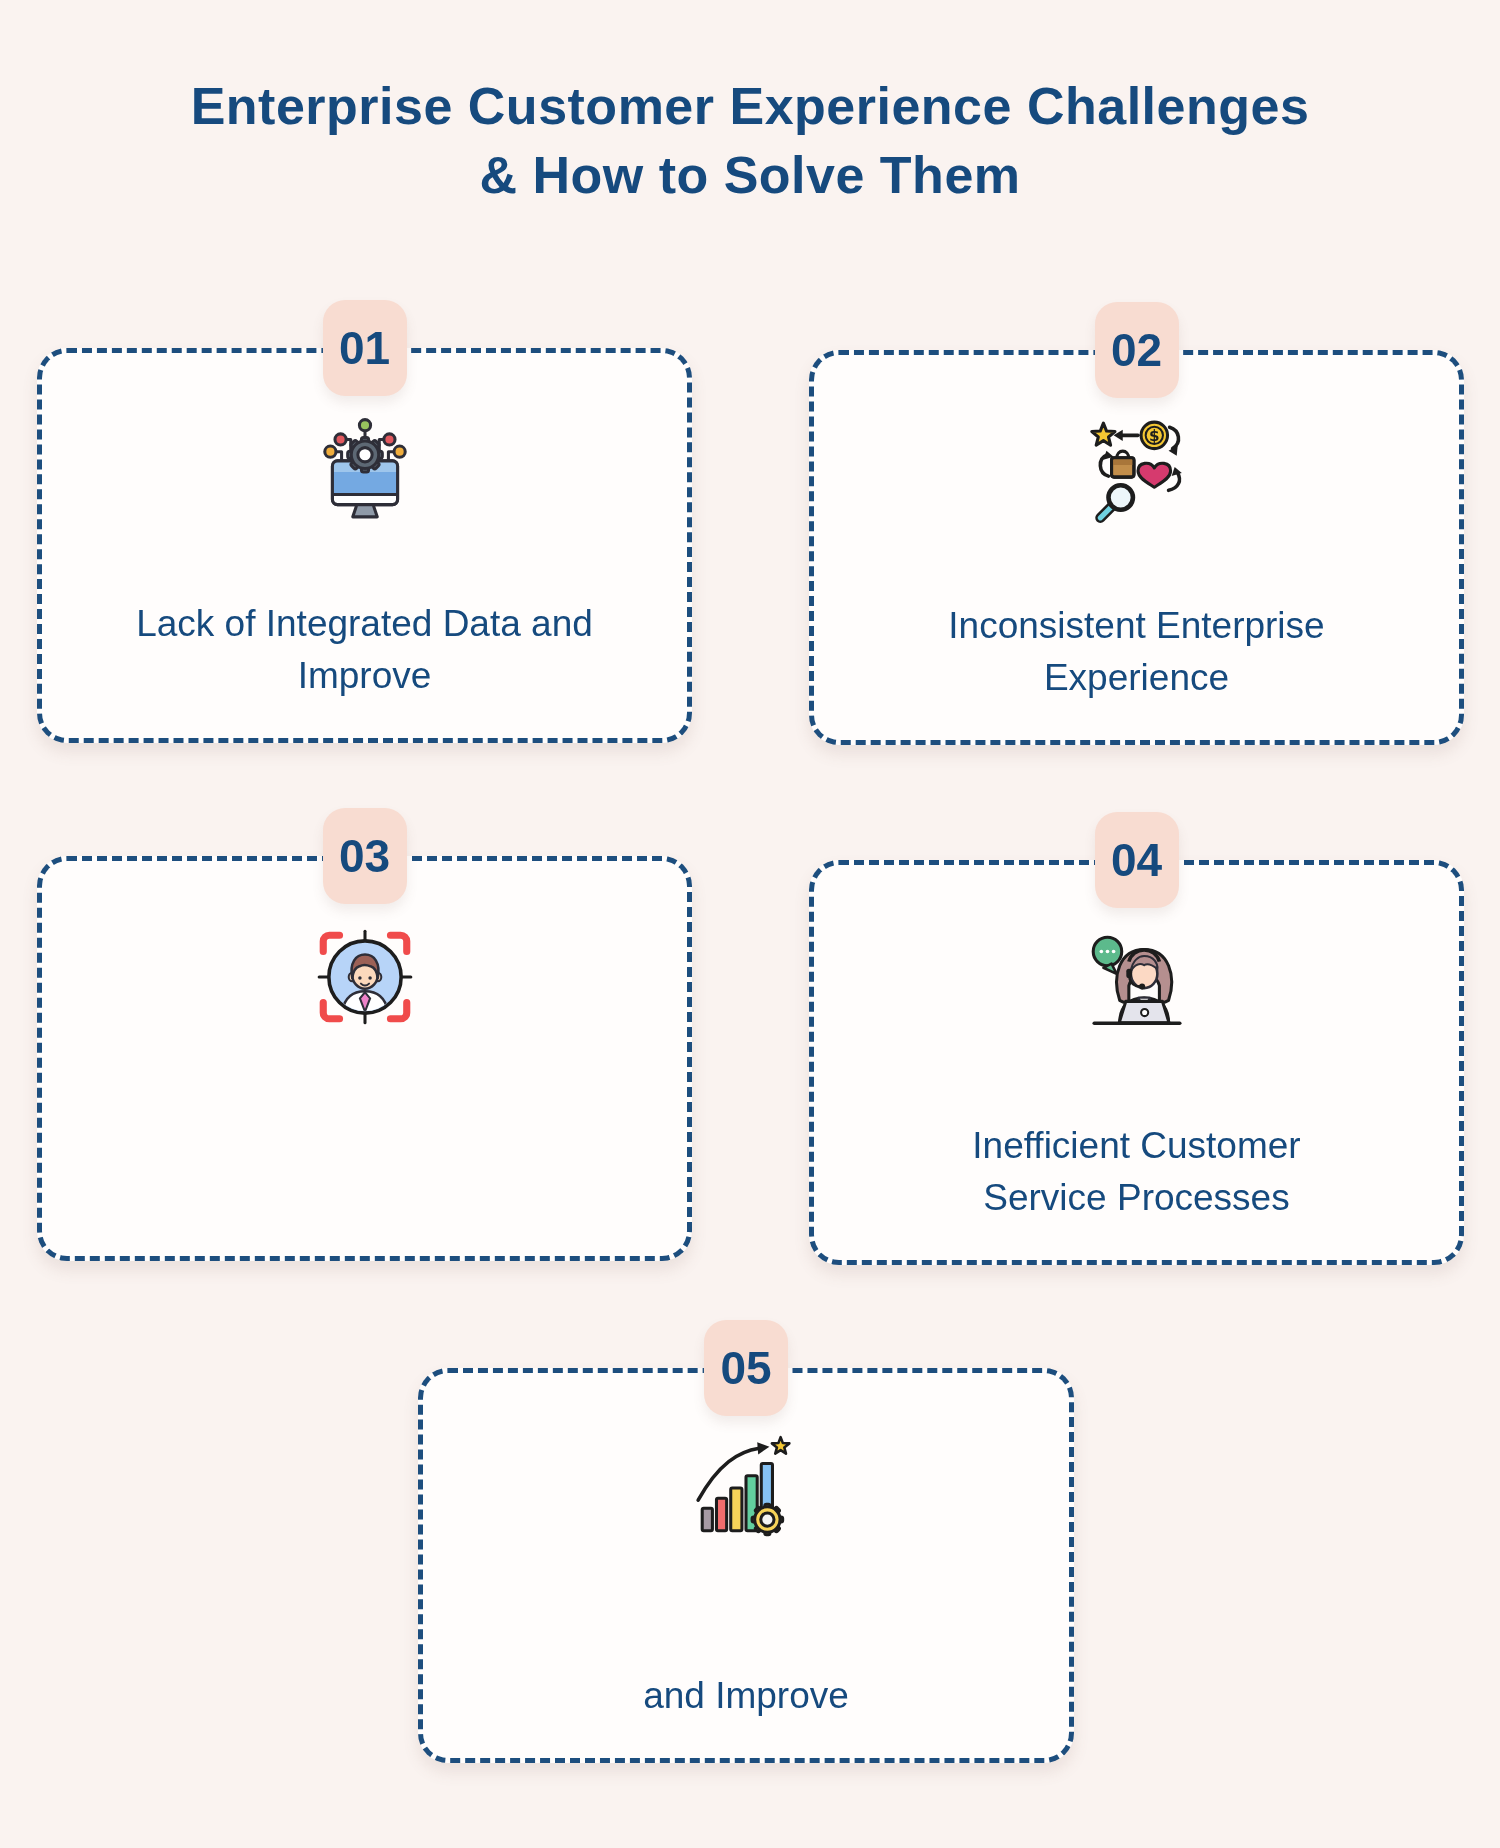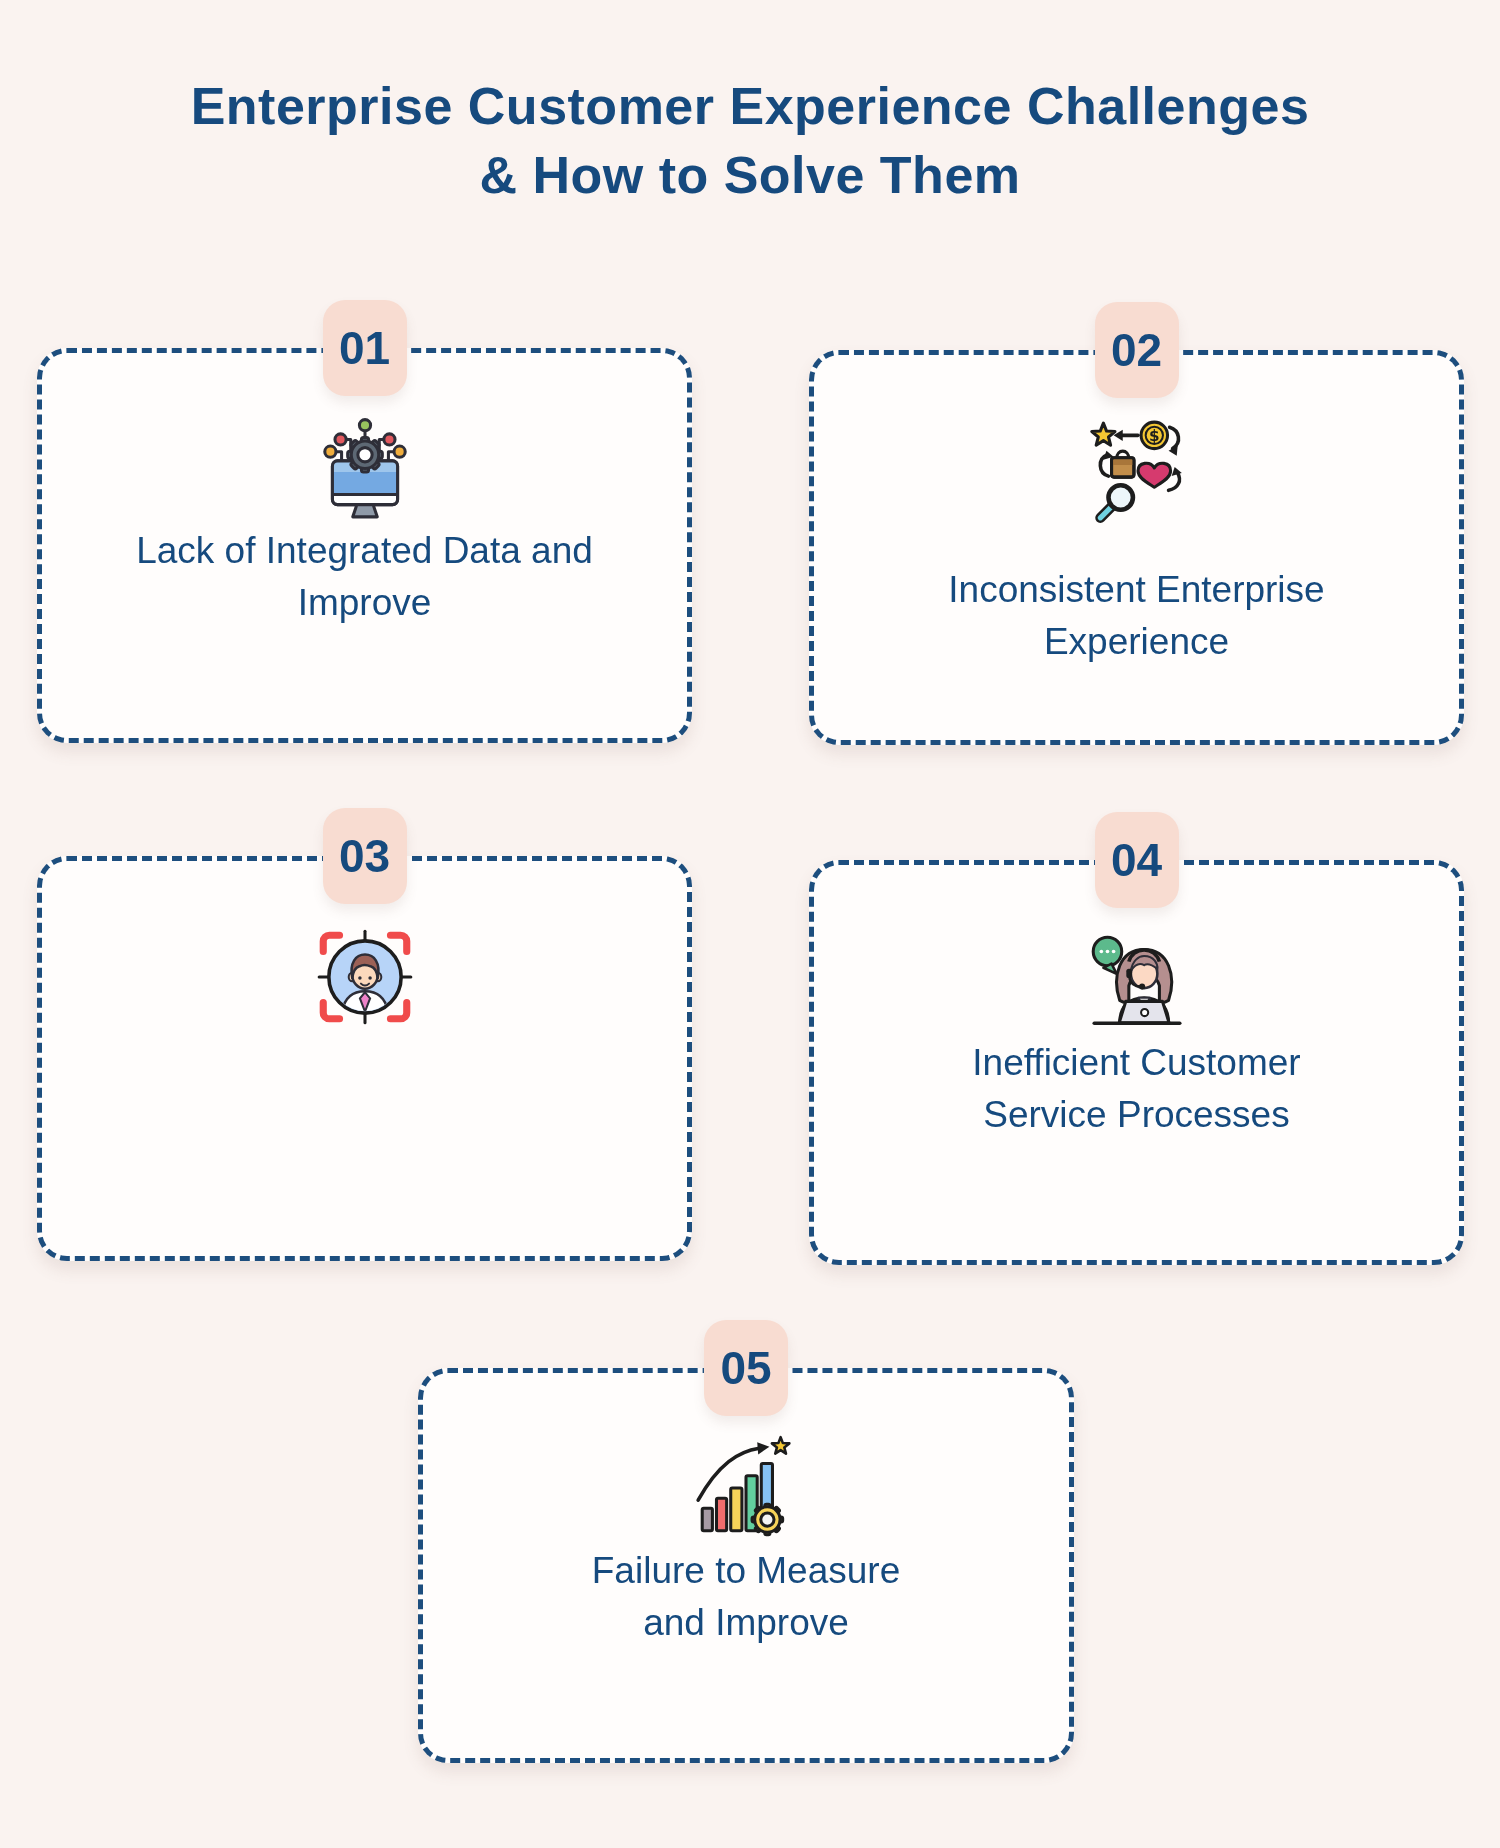--- a/index.html
+++ b/index.html
@@ -49,21 +49,21 @@
   }
   .icon-wrap{
     margin-top:60px;
     width:112px;height:112px;
     display:flex;align-items:center;justify-content:center;
   }
   .icon-wrap svg{width:112px;height:112px;display:block;}
   .card-label{
     flex:1;
     display:flex;flex-direction:column;
-    justify-content:flex-start;
+    justify-content:flex-end;
     padding-bottom:36px;
     font-size:37px;font-weight:500;
     color:#164a7e;
     line-height:1.4;
     text-align:center;
     width:100%;
   }
   .card-label div:empty{display:none;}
 </style>
 </head>
@@ -240,18 +240,17 @@
           <rect x="73.5" y="70" width="5" height="8" rx="1.5" transform="rotate(180 76 85)"></rect>
           <rect x="73.5" y="70" width="5" height="8" rx="1.5" transform="rotate(225 76 85)"></rect>
           <rect x="73.5" y="70" width="5" height="8" rx="1.5" transform="rotate(270 76 85)"></rect>
           <rect x="73.5" y="70" width="5" height="8" rx="1.5" transform="rotate(315 76 85)"></rect>
           <circle cx="76" cy="85" r="12.5"></circle>
         </g>
         <circle cx="76" cy="85" r="6.5" fill="#f4f4f4" stroke="#1d1d1d" stroke-width="3"></circle>
       </svg>
     </div>
     <div class="card-label">
-      <div>Failure to Measure</div>
       <div>and Improve</div>
     </div>
   </div>
 
 </div>
 
 </body></html>

